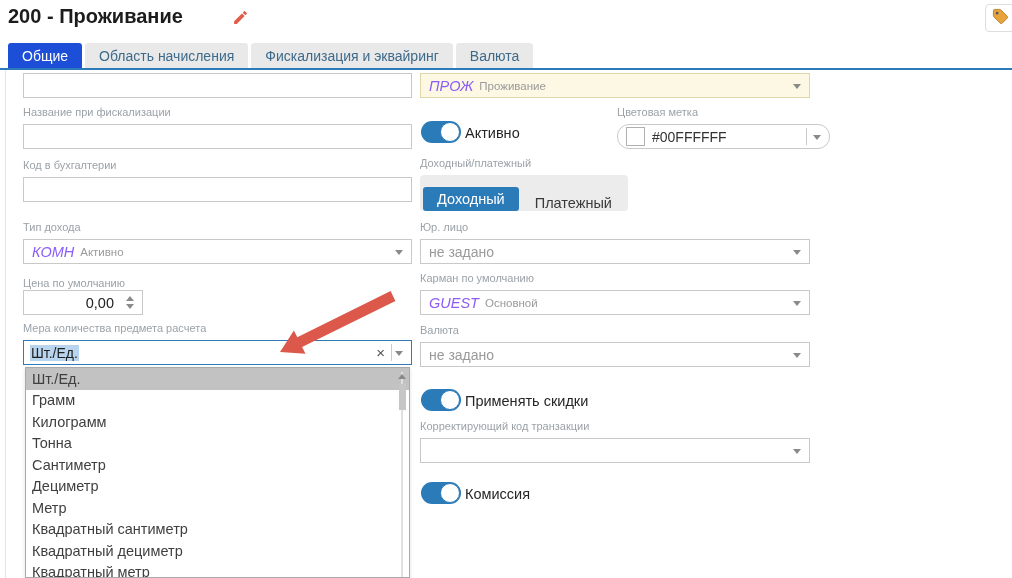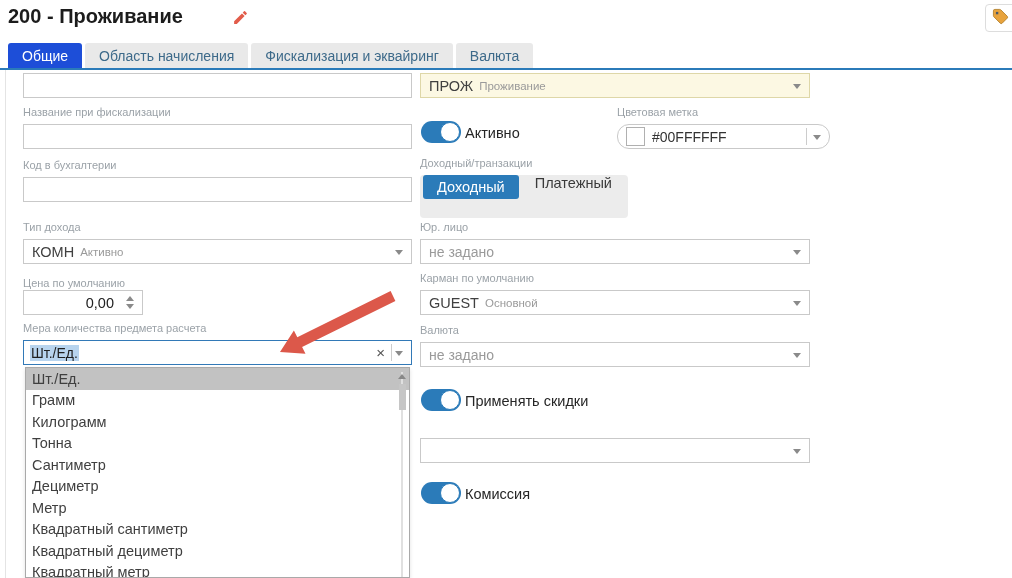--- a/index.html
+++ b/index.html
@@ -16,33 +16,33 @@
   .tab.active{background:#1d4ed8;color:#fff;}
   .tabs-underline{height:2px;background:#2b7bb9;}
   .panel-edge{width:1px;background:#e4e4e4;}
   
   .lbl{font-size:11px;color:#9ba2a8;white-space:nowrap;}
   
   .inp{height:25px;border:1px solid #c9c9c9;background:#fff;font-family:inherit;
        font-size:14px;color:#333;padding:0 8px;outline:none;}
   .sel{height:25px;border:1px solid #c9c9c9;background:#fff;display:flex;align-items:center;
        padding:0 24px 0 8px;cursor:pointer;}
-  .sel .code{font-size:14.5px;color:#404040;white-space:nowrap;}
+  .sel .code{font-size:14.5px;color:#8b5cf6;white-space:nowrap;font-style:italic;}
   .sel .sub{font-size:11.5px;color:#9a9a9a;margin-left:6px;white-space:nowrap;}
   .sel .ph{font-size:14px;color:#9a9a9a;}
   .arr{width:0;height:0;border-left:4px solid transparent;border-right:4px solid transparent;
        border-top:5px solid #8a8a8a;position:absolute;right:8px;top:50%;margin-top:-2px;}
   .sel-yellow{background:#fcf8e3;border-color:#ded7a8;}
   
   .toggle{width:40px;height:22px;border-radius:12px;background:#2b7bb9;cursor:pointer;}
   .toggle::after{content:"";position:absolute;top:1px;right:1px;width:20px;height:20px;
                  border-radius:50%;background:#fff;border:1px solid #2b7bb9;box-sizing:border-box;}
   .toggle-lbl{font-size:14.5px;color:#262626;white-space:nowrap;}
   
-  .seg{height:43px;background:#ececec;border-radius:4px;display:flex;align-items:flex-start;}
+  .seg{height:36px;background:#ececec;border-radius:4px;display:flex;align-items:flex-end;}
   .seg .on{margin:0 0 0 3px;height:24px;line-height:24px;padding:0 14px;background:#2b7bb9;
            color:#fff;border-radius:3px;font-size:14.5px;cursor:pointer;}
   .seg .off{padding:0 16px;color:#3a3a3a;font-size:14.5px;cursor:pointer;}
   
   .price{height:25px;border:1px solid #c9c9c9;}
   .price input{position:absolute;left:0;top:0;width:100%;height:100%;border:none;outline:none;
                background:transparent;text-align:right;padding-right:28px;box-sizing:border-box;
                font-family:inherit;font-size:14.5px;font-weight:normal;color:#222;}
   .spin-up{position:absolute;right:8px;top:5px;width:0;height:0;border-left:4px solid transparent;
            border-right:4px solid transparent;border-bottom:5px solid #8a8a8a;}
@@ -149,21 +149,21 @@
   <div class="abs toggle-lbl" style="left:465px;top:125px;">Активно</div>
 
   <div class="abs lbl" style="left:617px;top:106px;">Цветовая метка</div>
   <div class="abs sel" style="left:617px;top:124px;width:213px;border-radius:12px;">
     <span class="swatch"></span>
     <span style="font-size:14px;color:#333;">#00FFFFFF</span>
     <span class="color-sep"></span>
     <span class="arr"></span>
   </div>
 
-  <div class="abs lbl" style="left:420px;top:157px;">Доходный/транзакции</div>
+  <div class="abs lbl" style="left:420px;top:157px;">Доходный/платежный</div>
   <div class="abs seg" style="left:420px;top:175px;">
     <span class="on">Доходный</span>
     <span class="off">Платежный</span>
   </div>
 
   <div class="abs lbl" style="left:420px;top:221px;">Юр. лицо</div>
   <div class="abs sel" style="left:420px;top:239px;width:390px;">
     <span class="ph">не задано</span>
     <span class="arr"></span>
   </div>
@@ -177,20 +177,21 @@
 
   <div class="abs lbl" style="left:420px;top:324px;">Валюта</div>
   <div class="abs sel" style="left:420px;top:342px;width:390px;">
     <span class="ph">не задано</span>
     <span class="arr"></span>
   </div>
 
   <div class="abs toggle" style="left:421px;top:389px;"></div>
   <div class="abs toggle-lbl" style="left:465px;top:393px;">Применять скидки</div>
 
+  <div class="abs lbl" style="left:420px;top:420px;">Корректирующий код транзакции</div>
   <div class="abs sel" style="left:420px;top:438px;width:390px;">
     <span class="ph"></span>
     <span class="arr"></span>
   </div>
 
   <div class="abs toggle" style="left:421px;top:482px;"></div>
   <div class="abs toggle-lbl" style="left:465px;top:486px;">Комиссия</div>
 
   <div class="abs" style="left:268px;top:288px;width:145px;height:78px;pointer-events:none;z-index:60;">
     <svg width="145" height="78" viewBox="0 0 145 78">

